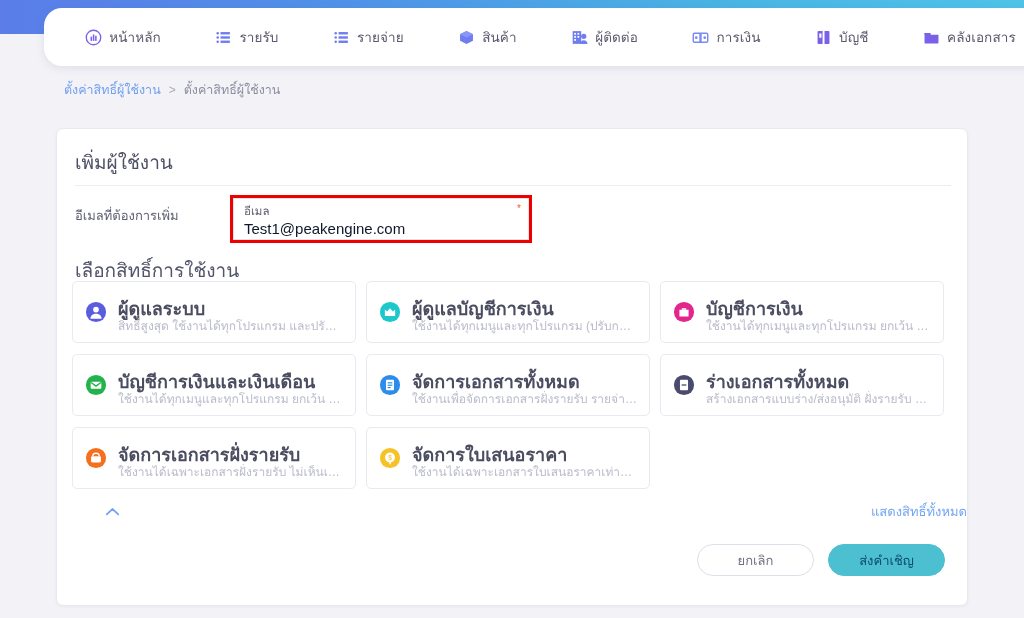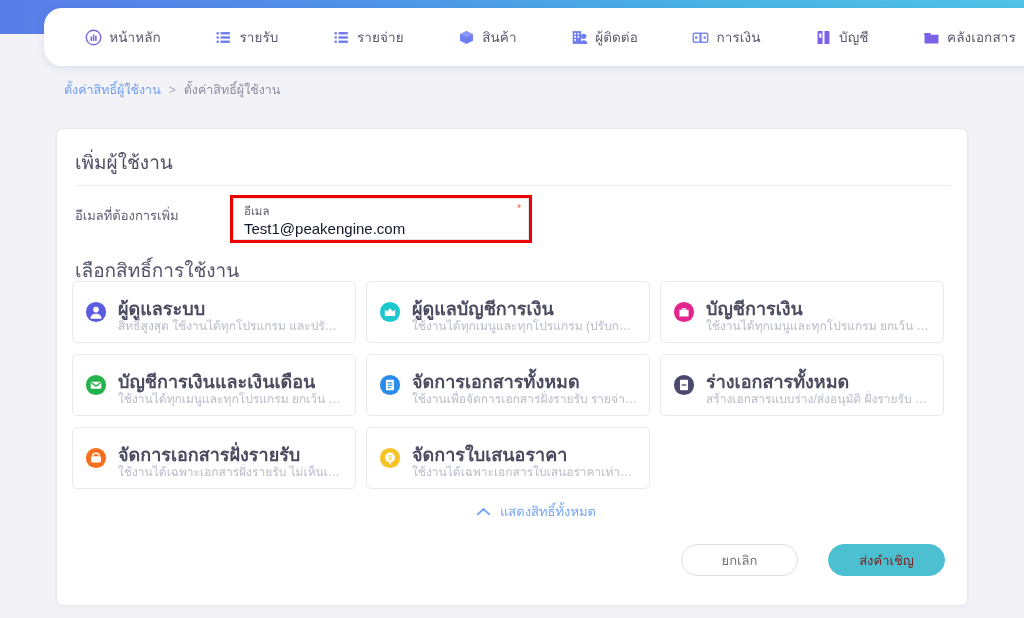--- a/index.html
+++ b/index.html
@@ -223,39 +223,39 @@
   }
 
   
   .show-all {
     position: absolute;
     top: 372px;
     left: 0;
     width: 910px;
     display: flex;
     align-items: center;
-    justify-content: center;
+    justify-content: space-between;
     gap: 9px;
     cursor: pointer;
     padding-left: 48px;
   }
   .show-all-label {
     font-size: 13px;
     color: #74a5f2;
   }
   .chev-up { width: 15px; height: 9px; display: block; }
 
   
   .footer-actions {
     position: absolute;
     top: 415px;
     right: 22px;
     display: flex;
     align-items: center;
-    gap: 30px;
+    gap: 14px;
   }
   .btn {
     height: 32px;
     border-radius: 17px;
     font-size: 13px;
     display: flex;
     align-items: center;
     justify-content: center;
     cursor: pointer;
     font-family: inherit;
@@ -263,21 +263,21 @@
   .btn-cancel {
     width: 117px;
     background: #ffffff;
     border: 1px solid #dedee8;
     color: #70727f;
   }
   .btn-submit {
     width: 117px;
     background: #4cc0d0;
     border: 1px solid #4cc0d0;
-    color: #7f1d1d;
+    color: #0c4a6e;
   }
 </style>
 </head>
 <body>
 
 <div class="top-band"></div>
 
 <nav class="navbar">
 
   <div class="nav-item">

